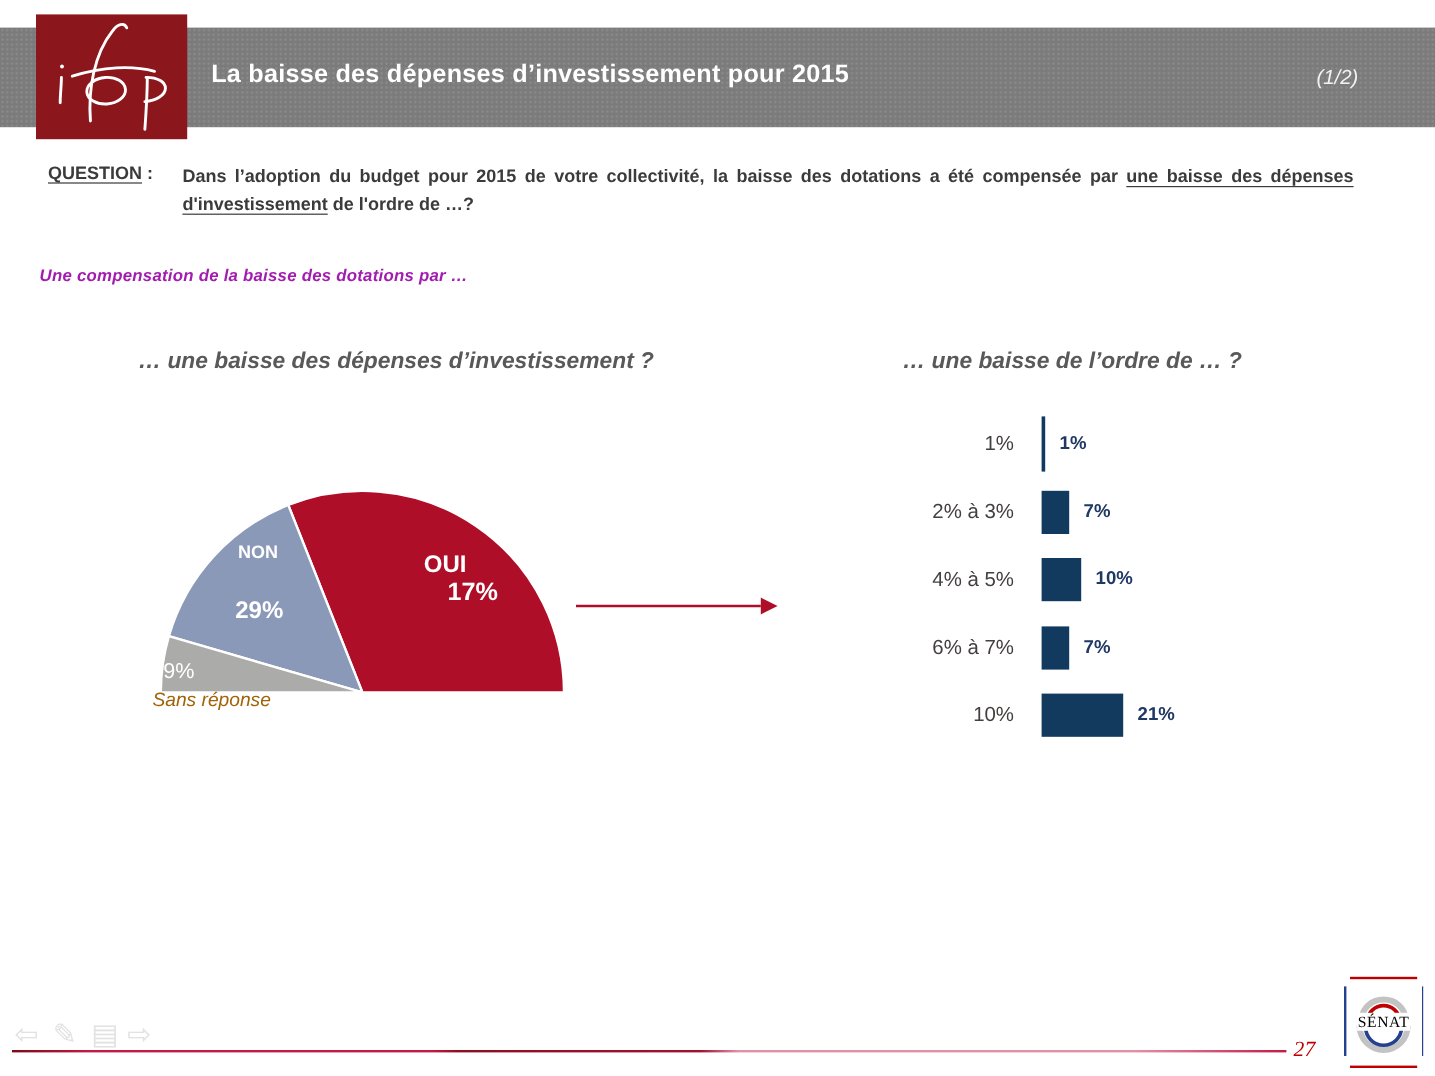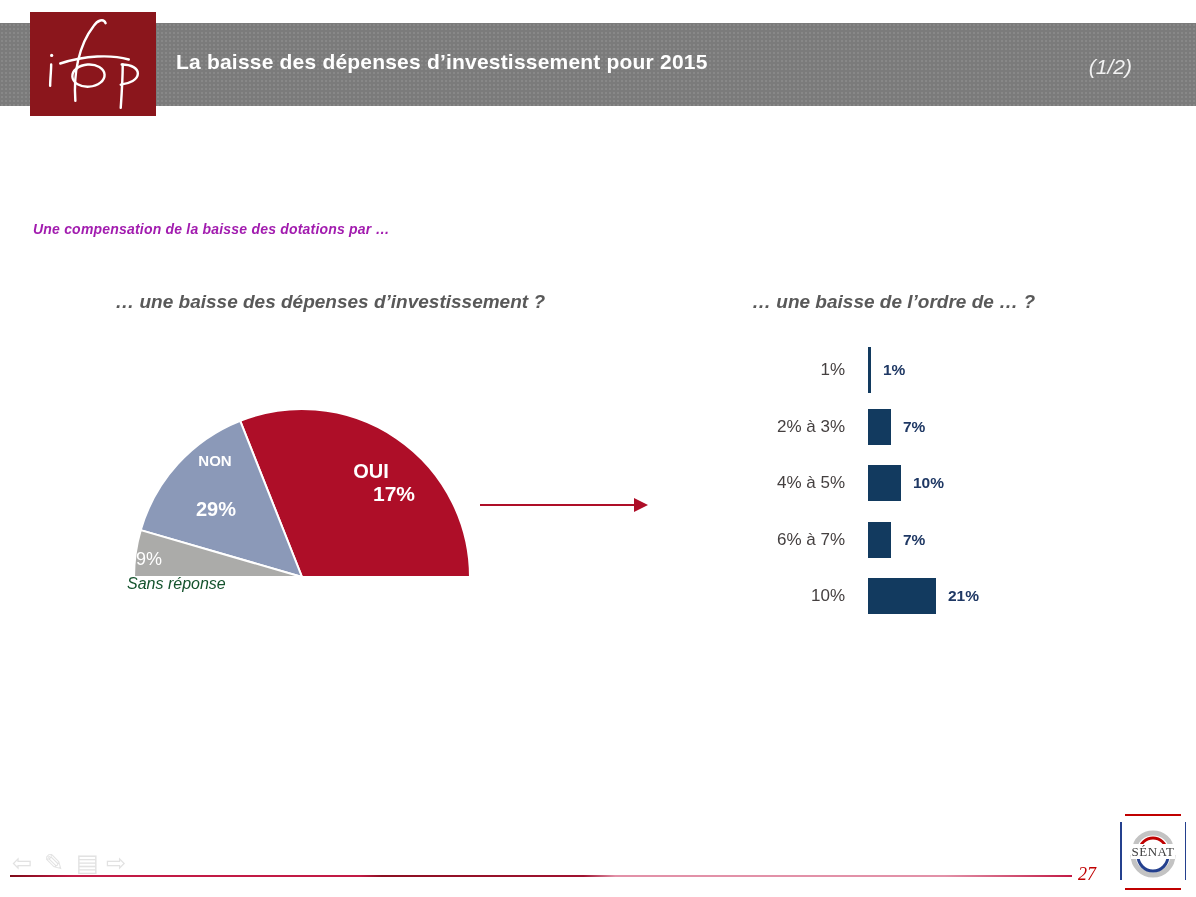--- a/index.html
+++ b/index.html
@@ -18,21 +18,21 @@
   .ifop-box {
     position:absolute; left:30px; top:12px; width:126px; height:104px;
     background:#8b161c; z-index:2;
   }
   .slide-title {
     position:absolute; left:176px; top:50px; width:880px;
     color:#ffffff; font-size:21px; font-weight:bold; letter-spacing:0.2px;
   }
   .page-indicator {
     position:absolute; right:64px; top:55px; color:#f2f2f2;
-    font-size:21px; font-style:italic;
+    font-size:17px; font-style:italic;
   }
   
   .question-row { position:absolute; left:40px; top:136px; width:1090px; display:flex; }
   .question-label {
     flex:0 0 108px; font-weight:bold; font-size:15px; white-space:nowrap;
   }
   .question-label u { text-underline-offset:3px; }
   .question-body {
     margin-left:4px; width:976px; font-weight:bold; font-size:15px;
     line-height:1.55; text-align:justify;
@@ -53,21 +53,21 @@
   .pie-svg { position:absolute; left:132px; top:407px; width:340px; height:172px; }
   .pie-label { position:absolute; color:#fff; text-align:center; z-index:3; }
   .lbl-oui   { left:340px; top:460px; width:62px; font-size:20px; font-weight:bold; }
   .val-oui   { left:352px; top:482px; width:84px; font-size:21px; font-weight:bold; }
   .lbl-non   { left:198px; top:452px; width:34px; font-size:15px; font-weight:bold;
                line-height:1.25; word-break:break-all; }
   .val-non   { left:184px; top:498px; width:64px; font-size:20px; font-weight:bold; }
   .val-sr    { left:136px; top:549px; width:44px; font-size:18px; text-align:left; }
   .pie-note  {
     position:absolute; left:127px; top:575px; font-size:16px; font-style:italic;
-    color:#14532d;
+    color:#a16207;
   }
   
   .arrow-svg { position:absolute; left:478px; top:494px; width:172px; height:22px; }
   
   .bar-chart { position:absolute; left:740px; top:342px; width:420px; }
   .bar-row { display:flex; align-items:center; height:56.5px; }
   .bar-cat {
     flex:0 0 105px; text-align:right; font-size:17px; color:#454040;
     white-space:nowrap;
   }
@@ -93,21 +93,21 @@
     position:absolute; left:1117px; top:809px; width:72px; height:84px;
     background:#ffffff;
   }
   .senat-rule { position:absolute; left:8px; width:56px; height:2px; background:#c00000; }
   .senat-rule.top { top:5px; } .senat-rule.bottom { bottom:3px; }
   .senat-side { position:absolute; top:13px; width:1.5px; height:58px; background:#24408e; }
   .senat-side.l { left:3px; } .senat-side.r { right:3px; }
   .senat-emblem { position:absolute; left:8px; top:10px; }
   .senat-text {
     position:absolute; left:0; top:35px; width:72px; text-align:center;
-    font-family:"Liberation Serif", serif; font-size:13px; color:#404040;
+    font-family:"Liberation Serif", serif; font-size:13px; color:#000000;
     letter-spacing:0.5px; background:transparent;
   }
   .senat-text span { background:#ffffff; padding:0 1px; }
 </style>
 </head>
 <body>
 
 <div class="banner"></div>
 <div class="ifop-box">
   <svg width="126" height="104" viewBox="0 0 125 103">
@@ -119,20 +119,22 @@
       <ellipse cx="58" cy="63" rx="16" ry="11" transform="rotate(-4 58 63)"></ellipse>
       <path d="M91,52 C101,52 107,56 107,61 C107,67 99,71 90,72"></path>
       <path d="M92,52 C92,66 91,81 90,95"></path>
     </g>
   </svg>
 </div>
 <div class="slide-title">La baisse des dépenses d’investissement pour 2015</div>
 <div class="page-indicator">(1/2)</div>
 
 <div class="question-row">
+  <div class="question-label"><u>QUESTION</u><span> :</span></div>
+  <div class="question-body"><span>Dans l’adoption du budget pour 2015 de votre collectivité, la baisse des dotations a été compensée par </span><u>une baisse des dépenses d'investissement</u><span> de l'ordre de …?</span></div>
 </div>
 
 <div class="subtitle">Une compensation de la baisse des dotations par …</div>
 <div class="chart-title left">… une baisse des dépenses d’investissement  ?</div>
 <div class="chart-title right">… une baisse de l’ordre de … ?</div>
 
 <svg class="pie-svg" viewBox="0 0 340 172">
   <g id="pie-wedges" stroke="#ffffff" stroke-width="2" stroke-linejoin="round">
       <path d="M170,170 L338.0,170.0 A168,168 0 0 0 108.2,13.8 Z" fill="#ae0e28"></path>
       <path d="M170,170 L108.2,13.8 A168,168 0 0 0 8.7,123.1 Z" fill="#8b99b8"></path>

